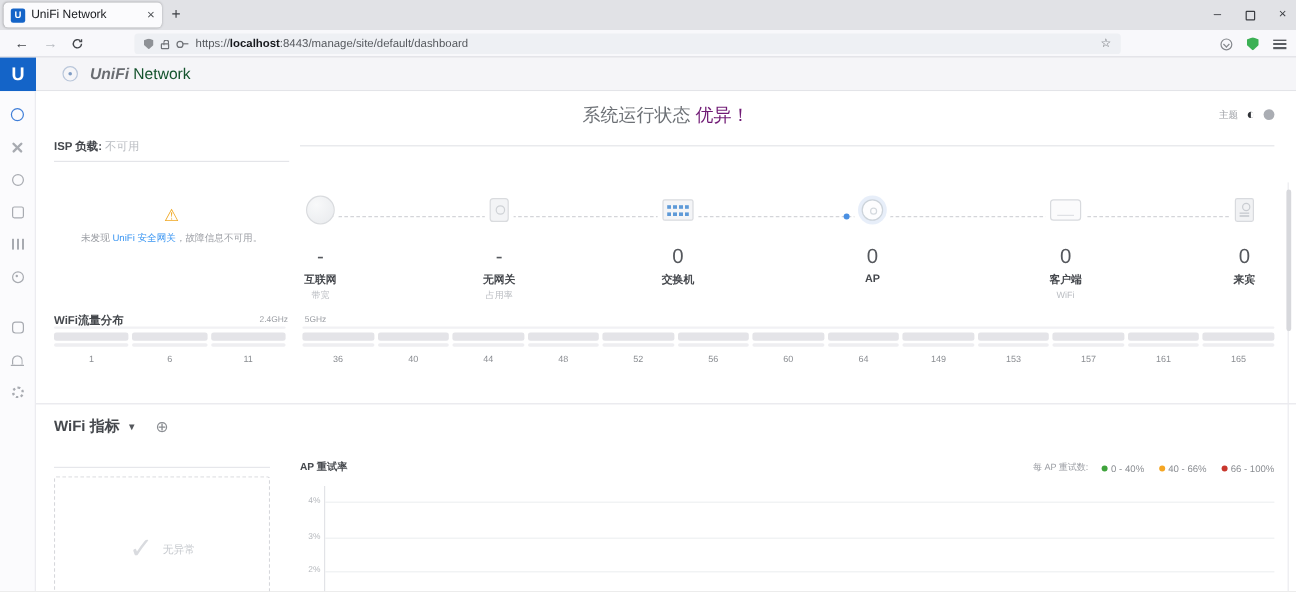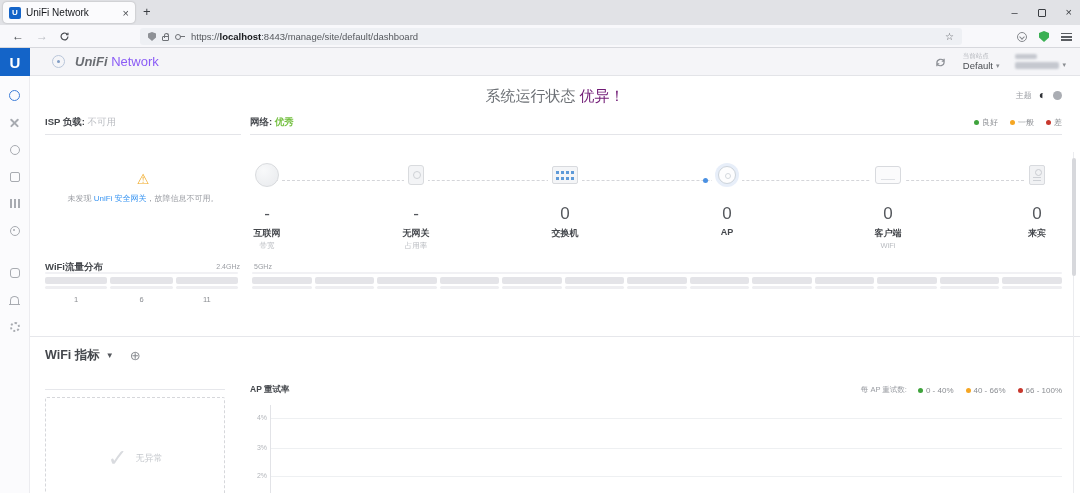--- a/index.html
+++ b/index.html
@@ -16,21 +16,21 @@
   .tab-close { font-size:11px; color:#4a4d52; cursor:default; }
   .newtab { position:absolute; left:143px; top:4px; font-size:13px; color:#3a3d42; }
   .wincontrols { position:absolute; right:8px; top:0; height:25px; display:flex; align-items:center; gap:20px; }
   .wc { font-size:11px; color:#3a3d42; line-height:1; }
   .wc-box { width:8px; height:8px; border:1.2px solid #3a3d42; border-radius:1px; }
 
   .navbar { position:absolute; top:25px; left:0; right:0; height:23px; background:#f8f8fb; border-bottom:1px solid #d7d8dd;
             display:flex; align-items:center; }
   .nav-ic { font-size:12px; color:#45484d; margin-left:12px; }
   .nav-ic.dis { color:#b9bcc2; }
-  .urlbar { position:absolute; left:140px; top:3px; width:822px; height:17px; background:#eef0f4; border-radius:3px;
+  .urlbar { position:absolute; left:112px; top:3px; width:822px; height:17px; background:#eef0f4; border-radius:3px;
             display:flex; align-items:center; padding:0 8px; gap:6px; }
   .icon-shield { width:8px; height:9px; background:#8e9196; clip-path:polygon(50% 0,100% 18%,100% 60%,50% 100%,0 60%,0 18%); }
   .icon-lock { position:relative; width:7px; height:5px; border:1px solid #6f7277; border-radius:1px; margin-top:3px; }
   .icon-lock::before { content:""; position:absolute; left:1px; top:-4px; width:3px; height:4px; border:1px solid #6f7277;
                        border-bottom:none; border-radius:3px 3px 0 0; }
   .icon-key { position:relative; width:10px; height:5px; }
   .icon-key::before { content:""; position:absolute; left:0; top:0; width:4px; height:4px; border:1.2px solid #6f7277; border-radius:50%; }
   .icon-key::after { content:""; position:absolute; left:5px; top:2px; width:5px; height:1.2px; background:#6f7277; }
   .url-text { font-size:9.5px; color:#55585d; white-space:nowrap; overflow:hidden; flex:1; }
   .url-host { color:#17191d; font-weight:bold; }
@@ -45,21 +45,21 @@
 
   
   .app-logo { position:absolute; top:48px; left:0; width:30px; height:28px; background:#1464c8; color:#fff;
               display:flex; align-items:center; justify-content:center; font-size:15px; font-weight:bold; }
   .app-header { position:absolute; top:48px; left:30px; right:0; height:28px; background:#f5f5f8; border-bottom:1px solid #e3e4e8;
                 display:flex; align-items:center; }
   .hdr-status { width:13px; height:13px; border:1.5px solid #b9c6da; border-radius:50%; margin-left:22px; position:relative; }
   .hdr-status::after { content:""; position:absolute; left:3.5px; top:3.5px; width:3px; height:3px; background:#7f9cc4; border-radius:50%; }
   .brand { margin-left:10px; font-size:13px; color:#6f7277; }
   .brand b { font-style:italic; font-weight:800; color:#6a6d72; }
-  .brand span { color:#8b5cf6; }
+  .brand span { color:#14532d; }
   .hdr-right { position:absolute; right:14px; top:0; height:28px; display:flex; align-items:center; gap:16px; }
   .drop { display:flex; flex-direction:column; align-items:flex-start; line-height:1.2; }
   .drop .lab { font-size:6.5px; color:#b2b5bb; }
   .drop .val { font-size:9.5px; color:#4a4d52; display:flex; align-items:center; gap:3px; }
   .caret { font-size:7px; color:#8a8d92; }
   .blurbar { width:44px; height:7px; background:#c5c8cf; border-radius:2px; filter:blur(1px); }
   .blurbar.sm { width:22px; height:5px; margin-bottom:2px; }
 
   
   .sidebar { position:absolute; top:76px; left:0; bottom:0; width:30px; background:#fbfbfd; border-right:1px solid #ececf0;
@@ -219,39 +219,20 @@
       <span class="icon-pocket"></span>
       <span class="icon-adblock"></span>
       <span class="icon-menu"></span>
     </div>
   </div>
 
   <div class="app-logo">U</div>
   <div class="app-header">
     <span class="hdr-status"></span>
     <span class="brand"><b>UniFi</b> <span>Network</span></span>
-    <div class="hdr-right">
-      <svg width="13" height="13" viewBox="0 0 16 16">
-          <path d="M3.5 9.5a4.8 4.8 0 0 0 9-2.5M12.5 6.5a4.8 4.8 0 0 0-9 2.5M12.5 3.5v3h-3M3.5 12.5v-3h3" fill="none" stroke="#8b8e94" stroke-width="1.4"></path>
-        </svg>
-      <div class="drop">
-        <span class="lab">当前站点</span>
-        <span class="val">
-            <span>Default</span>
-            <span class="caret">▾</span>
-          </span>
-      </div>
-      <div class="drop">
-        <span class="blurbar sm"></span>
-        <span class="val">
-            <span class="blurbar"></span>
-            <span class="caret">▾</span>
-          </span>
-      </div>
-    </div>
   </div>
 
   <div class="sidebar">
       <div class="side-item active">
         <span class="si i-dashboard-icon"></span>
       </div>
       <div class="side-item">
         <span class="si i-tools-icon"></span>
       </div>
       <div class="side-item">
@@ -289,37 +270,20 @@
     </div>
 
     <div class="blk blk-isp">
       <div class="blk-head">
         <span class="blk-label"><span>ISP 负载:</span> <span class="muted">不可用</span></span>
       </div>
       <div class="blk-rule"></div>
     </div>
 
     <div class="blk blk-net">
-      <div class="blk-head">
-        <span class="blk-label"><span>网络:</span> <span class="good">优秀</span></span>
-        <span class="legend" id="status-legend">
-            <span class="leg">
-              <span class="dot" style="background: rgb(63, 163, 60);"></span>
-              <span>良好</span>
-            </span>
-            <span class="leg">
-              <span class="dot" style="background: rgb(245, 166, 35);"></span>
-              <span>一般</span>
-            </span>
-            <span class="leg">
-              <span class="dot" style="background: rgb(200, 55, 45);"></span>
-              <span>差</span>
-            </span>
-          </span>
-      </div>
       <div class="blk-rule"></div>
     </div>
 
     <div class="warnbox">
       <div class="warn-tri">⚠</div>
       <div class="warn-text"><span>未发现 </span><a href="#">UniFi 安全网关</a><span>，故障信息不可用。</span></div>
     </div>
 
     <div class="nodes">
       <div class="conn"></div>
@@ -448,20 +412,35 @@
             <div class="bar-sub"></div>
           </div>
           <div class="cell">
             <div class="bar-main"></div>
             <div class="bar-sub"></div>
           </div>
           <div class="cell">
             <div class="bar-main"></div>
             <div class="bar-sub"></div>
           </div>
+        </div>
+      <div class="nums">
+          <div class="num">36</div>
+          <div class="num">40</div>
+          <div class="num">44</div>
+          <div class="num">48</div>
+          <div class="num">52</div>
+          <div class="num">56</div>
+          <div class="num">60</div>
+          <div class="num">64</div>
+          <div class="num">149</div>
+          <div class="num">153</div>
+          <div class="num">157</div>
+          <div class="num">161</div>
+          <div class="num">165</div>
         </div>
     </div>
 
     <div class="sect-rule"></div>
 
     <div class="metrics-head">
       <span class="metrics-title">WiFi 指标</span>
       <span class="metrics-caret">▼</span>
       <span class="add-btn">⊕</span>
     </div>

